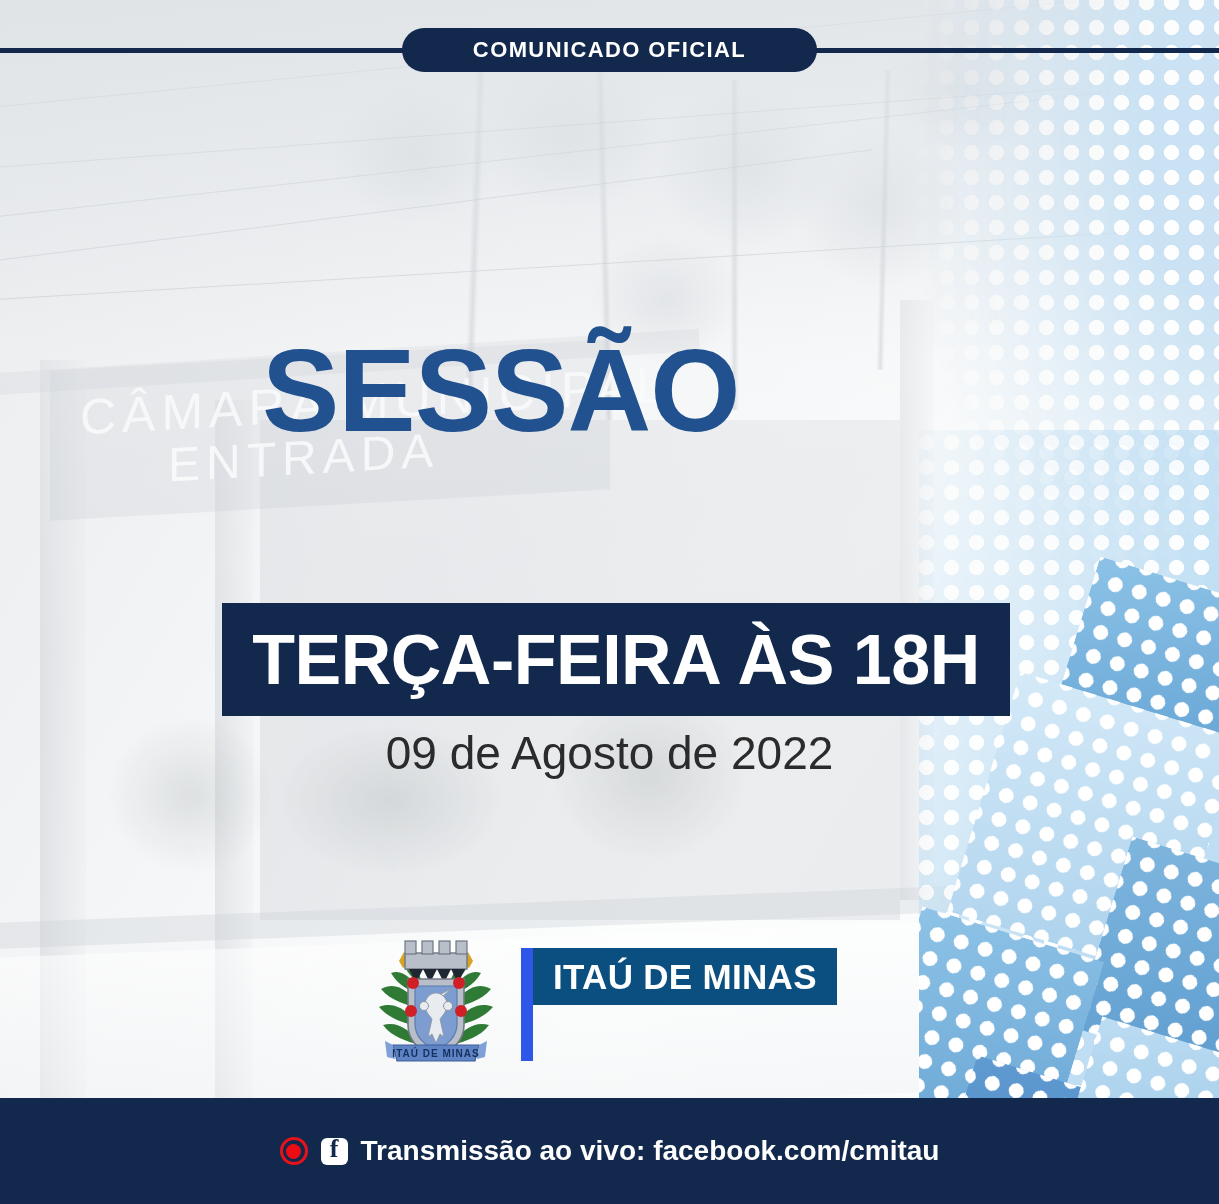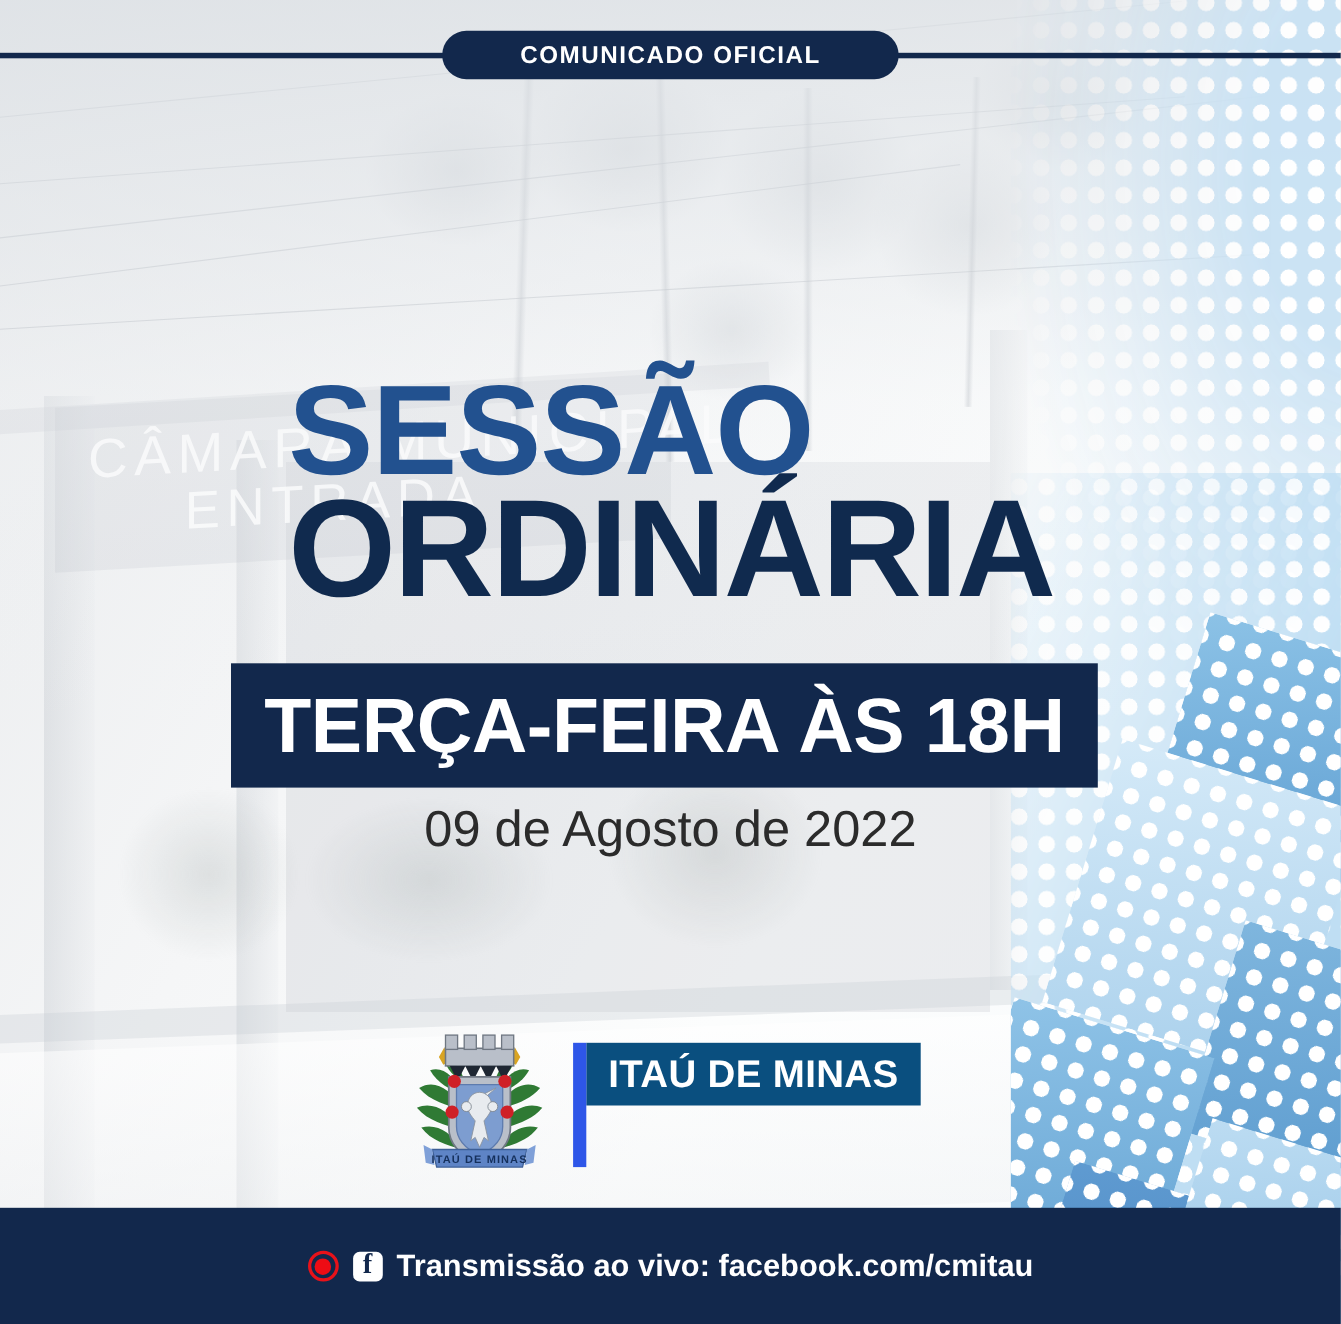--- a/index.html
+++ b/index.html
@@ -154,21 +154,21 @@
     font-size: 126px;
     line-height: 0.92;
     font-weight: 700;
     color: #102a4e;
     letter-spacing: -2px;
     margin-top: -4px;
   }
 
   .when-bar {
     position: absolute;
-    left: 210px;
+    left: 222px;
     top: 603px;
     width: 788px;
     height: 113px;
     background: #12284c;
     display: flex;
     align-items: center;
     justify-content: center;
   }
   .when-bar span {
     color: #ffffff;
@@ -395,21 +395,20 @@
   </div>
 
   <div class="header-rule" style="left:0; width:420px;"></div>
   <div class="header-rule" style="right:0; width:420px;"></div>
   <div class="header-badge">
     <span>COMUNICADO OFICIAL</span>
   </div>
 
   <div class="headline">
     <div class="line-sessao">SESSÃO</div>
-    <div class="line-ordinaria">ORDINÁRIA</div>
   </div>
 
   <div class="when-bar">
     <span>TERÇA-FEIRA ÀS 18H</span>
   </div>
 
   <div class="date-line">
     <span>09 de Agosto de 2022</span>
   </div>
 

